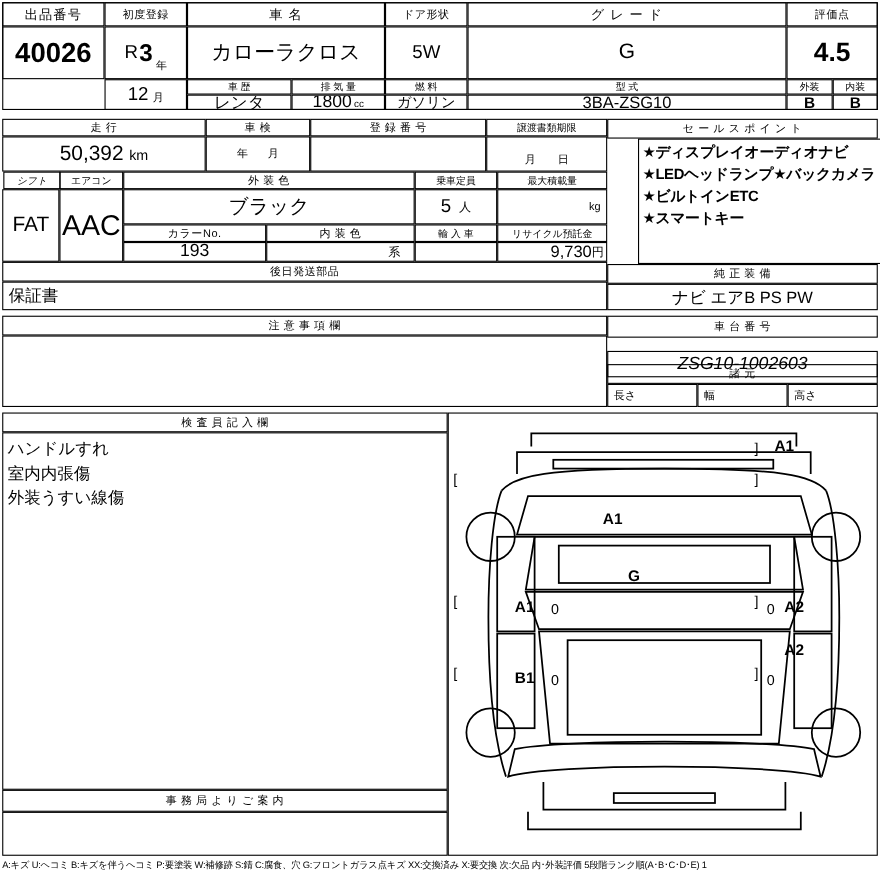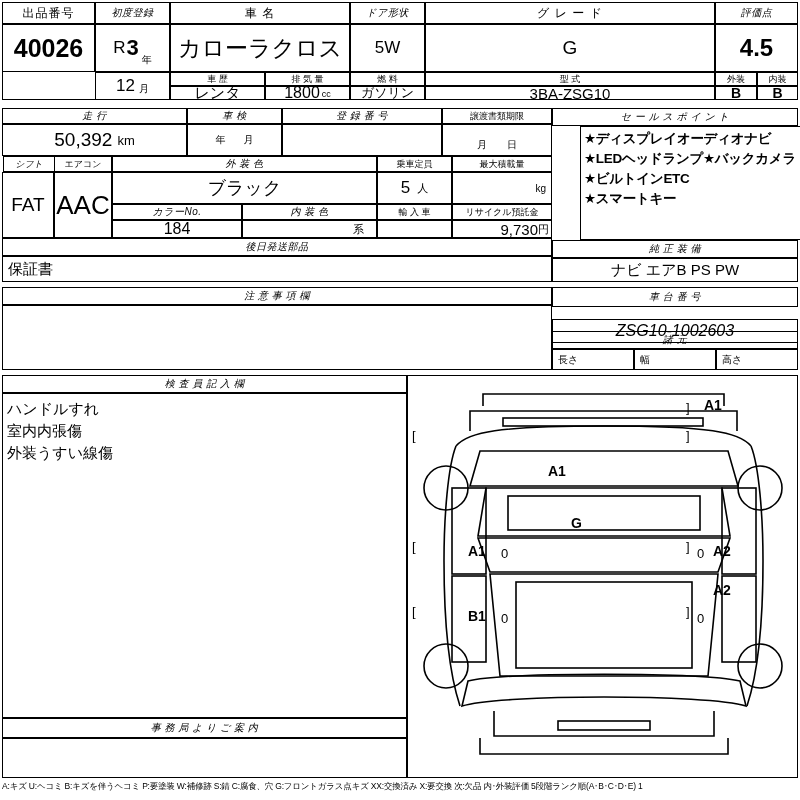--- a/index.html
+++ b/index.html
@@ -15,21 +15,21 @@
     color: #000;
   }
   
   .bx { position: absolute; border: 1px solid #000; overflow: hidden; }
   .nb { border: none; }
   .lbl {
     display: flex; align-items: center; justify-content: center;
     width: 100%; height: 100%;
     font-size: 12px; letter-spacing: 1px; white-space: nowrap;
   }
-  .lbl.sm { font-size: 10px; letter-spacing: 0.5px; font-style: italic; }
+  .lbl.sm { font-size: 10px; letter-spacing: 0.5px; }
   .lbl.xs { font-size: 9px; letter-spacing: 0px; }
   .val {
     display: flex; align-items: center; justify-content: center;
     width: 100%; height: 100%;
     font-size: 17px; white-space: nowrap;
   }
   .val.mid { font-size: 15px; }
   .val.left { justify-content: flex-start; padding-left: 5px; }
   .val.right { justify-content: flex-end; padding-right: 5px; }
   .row { display: flex; flex-direction: row; }
@@ -90,21 +90,21 @@
       <span style="font-size:17px;">R</span>
       <span style="font-size:22px;font-weight:600;margin-left:1px;">3</span>
       <span style="font-size:10px;align-self:flex-end;padding-bottom:4px;margin-left:3px;">年</span>
     </div>
   </div>
 
   <div class="bx" style="left:170px; top:2px; width:180px; height:22px;">
     <div class="lbl">車 名</div>
   </div>
   <div class="bx" style="left:170px; top:24px; width:180px; height:48px;">
-    <div class="val" style="font-size:23px;border-radius:21px;">カローラクロス</div>
+    <div class="val" style="font-size:19px;border-radius:21px;">カローラクロス</div>
   </div>
 
   <div class="bx" style="left:350px; top:2px; width:75px; height:22px;">
     <div class="lbl sm">ドア形状</div>
   </div>
   <div class="bx" style="left:350px; top:24px; width:75px; height:48px;">
     <div class="val">5W</div>
   </div>
 
   <div class="bx" style="left:425px; top:2px; width:290px; height:22px;">
@@ -244,21 +244,21 @@
     <div class="lbl sm">内 装 色</div>
   </div>
   <div class="bx" style="left:377px; top:204px; width:75px; height:16px;">
     <div class="lbl xs">輸 入 車</div>
   </div>
   <div class="bx" style="left:452px; top:204px; width:100px; height:16px;">
     <div class="lbl xs">リサイクル預託金</div>
   </div>
 
   <div class="bx" style="left:112px; top:220px; width:130px; height:18px;">
-    <div class="val" style="font-size:16px;">184</div>
+    <div class="val" style="font-size:16px;">193</div>
   </div>
   <div class="bx" style="left:242px; top:220px; width:135px; height:18px;">
     <div class="val right" style="font-size:11px;padding-right:12px;">系</div>
   </div>
   <div class="bx" style="left:377px; top:220px; width:75px; height:18px;"></div>
   <div class="bx" style="left:452px; top:220px; width:100px; height:18px;">
     <div class="row" style="width:100%;height:100%;align-items:center;justify-content:flex-end;padding-right:2px;">
       <span style="font-size:15px;">9,730</span>
       <span style="font-size:11px;">円</span>
     </div>

